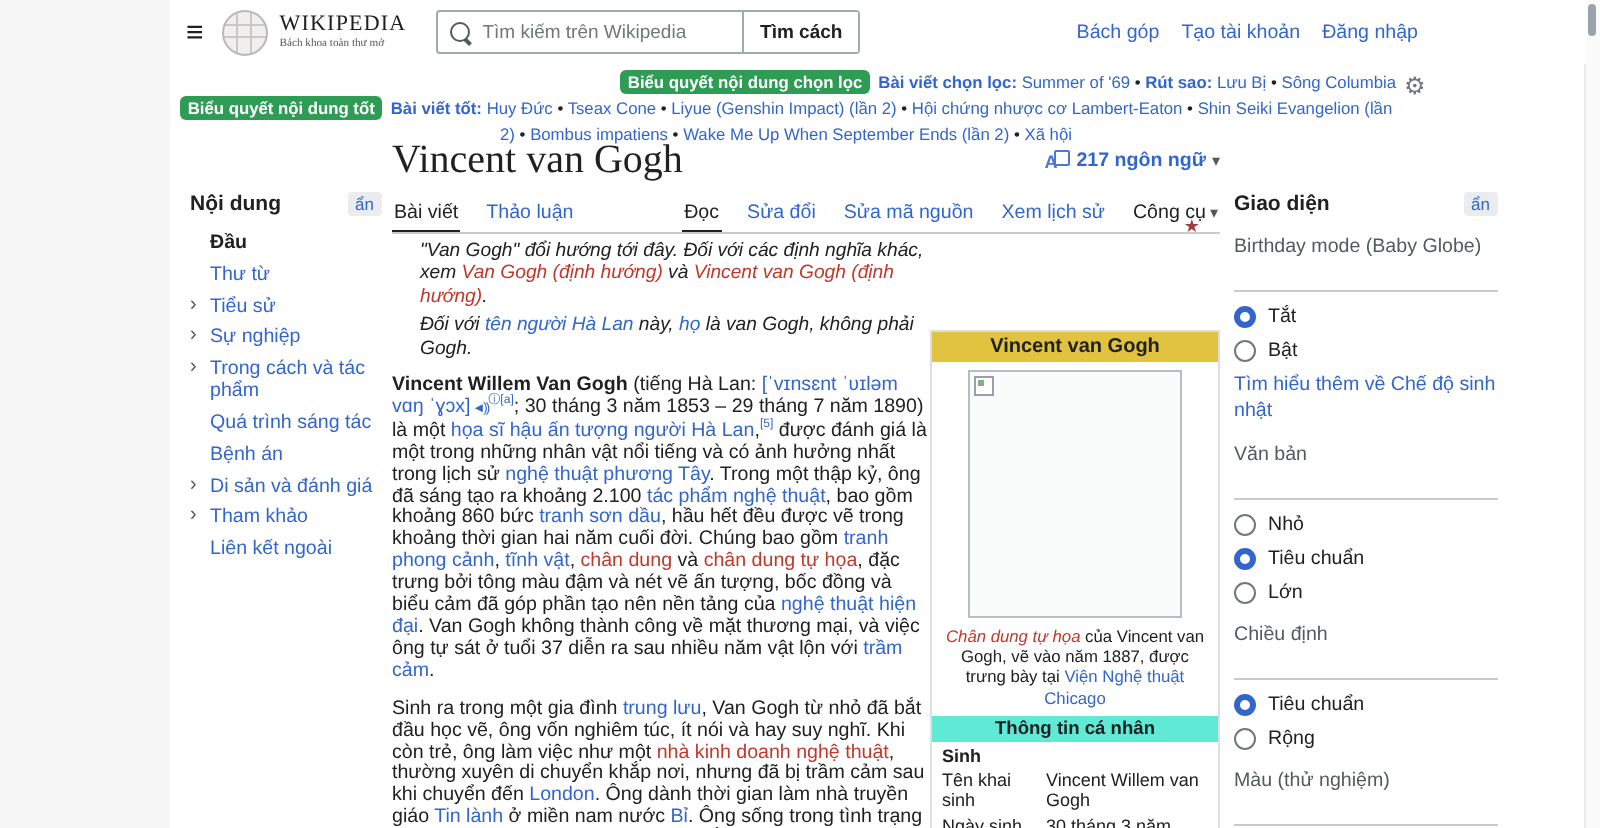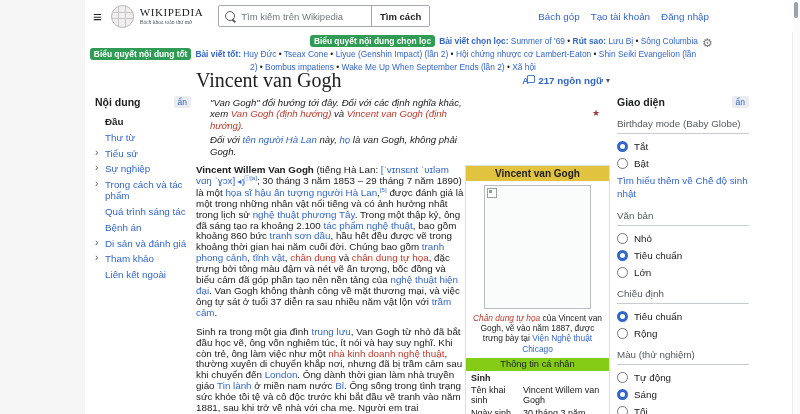--- a/index.html
+++ b/index.html
@@ -52,21 +52,21 @@
   .panel-title{font-weight:bold;font-size:10.5px;color:#202122;}
   .chip{background:#eaecf0;border-radius:2px;font-size:8.5px;color:#36c;padding:1px 4px;cursor:pointer;}
   .toc ul{list-style:none;margin:0;padding:0 0 0 10px;}
   .toc li{position:relative;margin-bottom:4.5px;line-height:1.15;cursor:pointer;}
   .toc li a{color:#36c;text-decoration:none;}
   .toc li.active a{color:#202122;font-weight:bold;}
   .toc .chev{position:absolute;left:-10px;top:0;color:#54595d;font-size:10px;line-height:1;}
 
   
   .appearance{position:absolute;left:617px;top:96px;width:132px;font-size:9.8px;}
-  .ap-title{color:#54595d;border-bottom:1px solid #c8ccd1;padding-bottom:4px;margin:10px 0 7px;}
+  .ap-title{color:#54595d;border-bottom:1px solid #c8ccd1;padding-bottom:16px;margin:10px 0 7px;}
   .radio{display:flex;align-items:center;gap:6px;margin-bottom:6px;cursor:pointer;}
   .rb{width:9px;height:9px;border-radius:50%;border:1px solid #72777d;background:#fff;flex:none;box-sizing:content-box;}
   .rb.on{width:5px;height:5px;border:3px solid #36c;}
   .ap-link{display:block;color:#36c;line-height:1.3;margin:4px 0 2px;cursor:pointer;text-decoration:none;}
 
   
   .content{position:absolute;left:196px;top:68px;width:414px;}
   .title-row{position:relative;height:26px;}
   h1{margin:0;font-family:"Liberation Serif","DejaVu Serif",serif;font-weight:normal;font-size:20px;line-height:24px;color:#202122;}
   .lang{position:absolute;right:0;top:7px;display:flex;align-items:center;gap:3px;color:#36c;font-weight:bold;font-size:9.8px;cursor:pointer;}
@@ -84,21 +84,21 @@
   .hatnote:first-of-type{margin-top:12px;}
   .para{font-size:9.8px;line-height:10.9px;width:268px;margin-top:8px;text-align:left;}
 
   
   .infobox{position:absolute;left:269px;top:97px;width:145px;background:#fff;border:1px solid #dcdee2;font-size:9px;box-sizing:border-box;}
   .ib-title{background:#e1c340;font-weight:bold;text-align:center;font-size:10px;padding:2px 0;color:#202122;}
   .ib-img{margin:4px auto 3px;width:105px;height:122px;border:1px solid #b9bdc1;background:#fafbfb;position:relative;}
   .broken{position:absolute;left:2px;top:2px;width:8px;height:8px;border:1px solid #9aa0a6;background:#fff;}
   .broken::after{content:"";position:absolute;left:1px;top:1px;width:3px;height:3px;background:#7db37d;}
   .ib-caption{text-align:center;font-size:8.4px;line-height:10.2px;padding:1px 5px 4px;}
-  .ib-sect{background:#84cc16;font-weight:normal;text-align:center;font-size:9.3px;padding:1.5px 0;}
+  .ib-sect{background:#5eead4;font-weight:bold;text-align:center;font-size:9.3px;padding:1.5px 0;}
   .ib-group{font-weight:bold;padding:2px 5px 1px;}
   .ib-row{display:flex;padding:1px 5px;line-height:10.5px;}
   .ib-row .lbl{width:52px;flex:none;}
   .ib-row .val{flex:1;}
 </style>
 </head>
 <body>
 
 <div class="left-margin"></div>
 <div class="scrollbar">
@@ -207,20 +207,33 @@
 
 <main class="content">
   <div class="title-row">
     <h1>Vincent van Gogh</h1>
     <div class="lang">
       <span class="lang-icon"></span>
       <span>217 ngôn ngữ</span>
       <span class="dd">▾</span>
     </div>
   </div>
+  <div class="tabs-row">
+    <div class="tabs-left">
+      <span class="tab active">Bài viết</span>
+      <span class="tab">Thảo luận</span>
+    </div>
+    <div class="tabs-right">
+      <span class="tab active">Đọc</span>
+      <span class="tab">Sửa đổi</span>
+      <span class="tab">Sửa mã nguồn</span>
+      <span class="tab">Xem lịch sử</span>
+      <span class="tab" style="color:#202122;"><span>Công cụ</span><span class="dd">▾</span></span>
+    </div>
+  </div>
   <span class="article-badge">★</span>
   <div class="hatnote"><span>"Van Gogh" đổi hướng tới đây. Đối với các định nghĩa khác, xem </span><span class="redlink">Van Gogh (định hướng)</span><span> và </span><span class="redlink">Vincent van Gogh (định hướng)</span><span>.</span></div>
   <div class="hatnote"><span>Đối với </span><span class="link">tên người Hà Lan</span><span> này, </span><span class="link">họ</span><span> là van Gogh, không phải Gogh.</span></div>
   <div class="para"><span class="b">Vincent Willem Van Gogh</span><span> (tiếng Hà Lan: </span><span class="link">[ˈvɪnsɛnt ˈʋɪləm vɑŋ ˈɣɔx]</span><span class="spk link"> ◄))</span><span class="sup link">ⓘ</span><span class="sup link">[a]</span><span>; 30 tháng 3 năm 1853 – 29 tháng 7 năm 1890) là một </span><span class="link">họa sĩ hậu ấn tượng người Hà Lan</span><span>,</span><span class="sup link">[5]</span><span> được đánh giá là một trong những nhân vật nổi tiếng và có ảnh hưởng nhất trong lịch sử </span><span class="link">nghệ thuật phương Tây</span><span>. Trong một thập kỷ, ông đã sáng tạo ra khoảng 2.100 </span><span class="link">tác phẩm nghệ thuật</span><span>, bao gồm khoảng 860 bức </span><span class="link">tranh sơn dầu</span><span>, hầu hết đều được vẽ trong khoảng thời gian hai năm cuối đời. Chúng bao gồm </span><span class="link">tranh phong cảnh</span><span>, </span><span class="link">tĩnh vật</span><span>, </span><span class="redlink">chân dung</span><span> và </span><span class="redlink">chân dung tự họa</span><span>, đặc trưng bởi tông màu đậm và nét vẽ ấn tượng, bốc đồng và biểu cảm đã góp phần tạo nên nền tảng của </span><span class="link">nghệ thuật hiện đại</span><span>. Van Gogh không thành công về mặt thương mại, và việc ông tự sát ở tuổi 37 diễn ra sau nhiều năm vật lộn với </span><span class="link">trầm cảm</span><span>.</span></div>
   <div class="para"><span>Sinh ra trong một gia đình </span><span class="link">trung lưu</span><span>, Van Gogh từ nhỏ đã bắt đầu học vẽ, ông vốn nghiêm túc, ít nói và hay suy nghĩ. Khi còn trẻ, ông làm việc như một </span><span class="redlink">nhà kinh doanh nghệ thuật</span><span>, thường xuyên di chuyển khắp nơi, nhưng đã bị trầm cảm sau khi chuyển đến </span><span class="link">London</span><span>. Ông dành thời gian làm nhà truyền giáo </span><span class="link">Tin lành</span><span> ở miền nam nước </span><span class="link">Bỉ</span><span>. Ông sống trong tình trạng sức khỏe tồi tệ và cô độc trước khi bắt đầu vẽ tranh vào năm 1881, sau khi trở về nhà với cha mẹ. Người em trai </span></div>
 
   <aside class="infobox">
     <div class="ib-title">Vincent van Gogh</div>
     <div class="ib-img">
       <span class="broken"></span>

